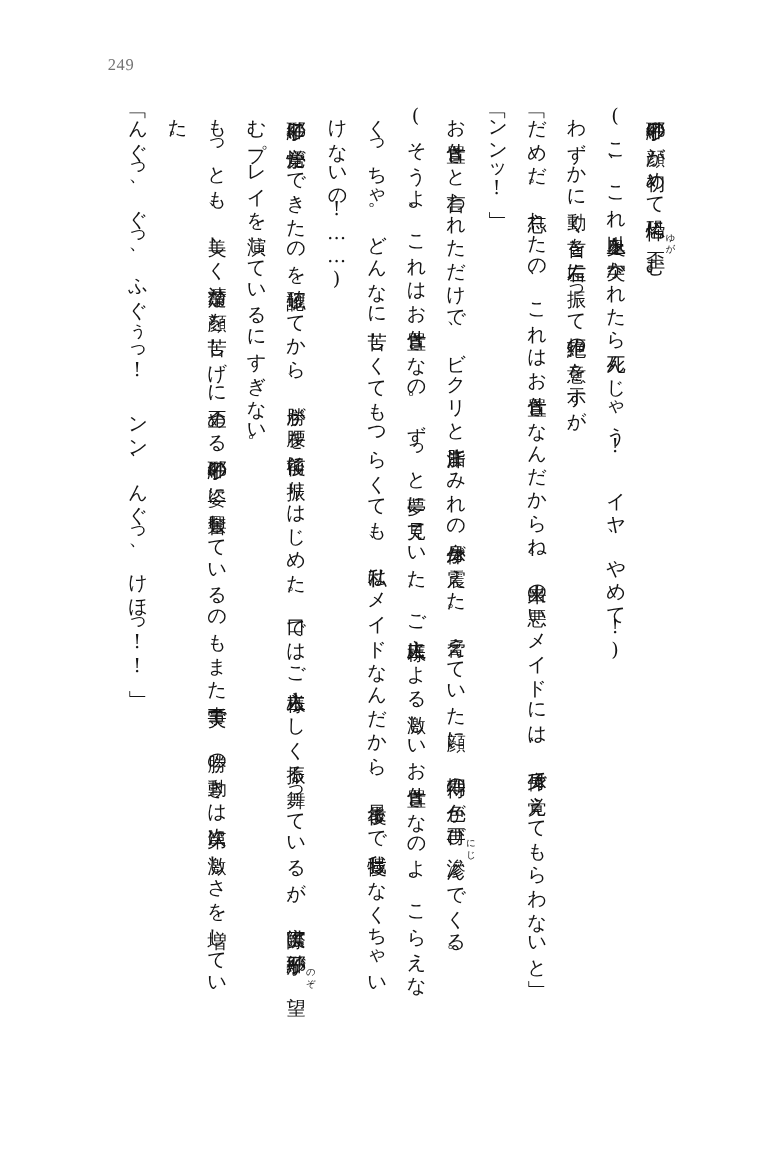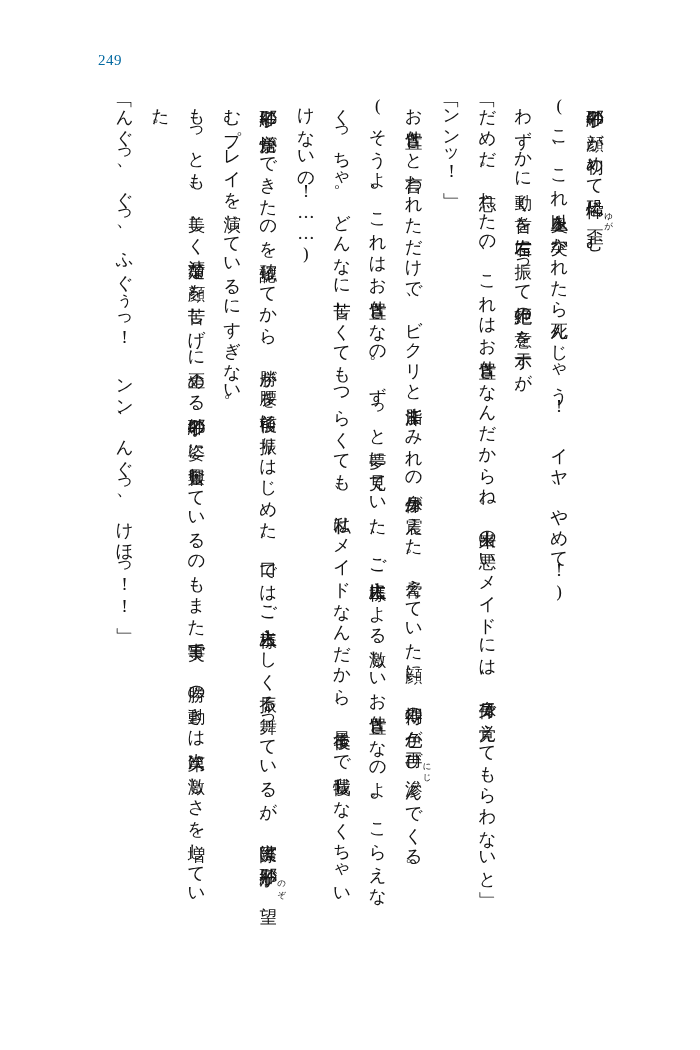--- a/index.html
+++ b/index.html
@@ -23,21 +23,21 @@
     height: 1050px;
     background: #ffffff;
   }
 
   #page-number {
     position: absolute;
     left: 98px;
     top: 52px;
     font-size: 15px;
     letter-spacing: 0.5px;
-    color: #0369a1;
+    color: #737373;
     font-family: "Liberation Serif", "DejaVu Serif", serif;
   }
 
   
   #body-text {
     position: absolute;
     right: 86px;
     top: 96px;
     height: 800px;
     width: 540px;

